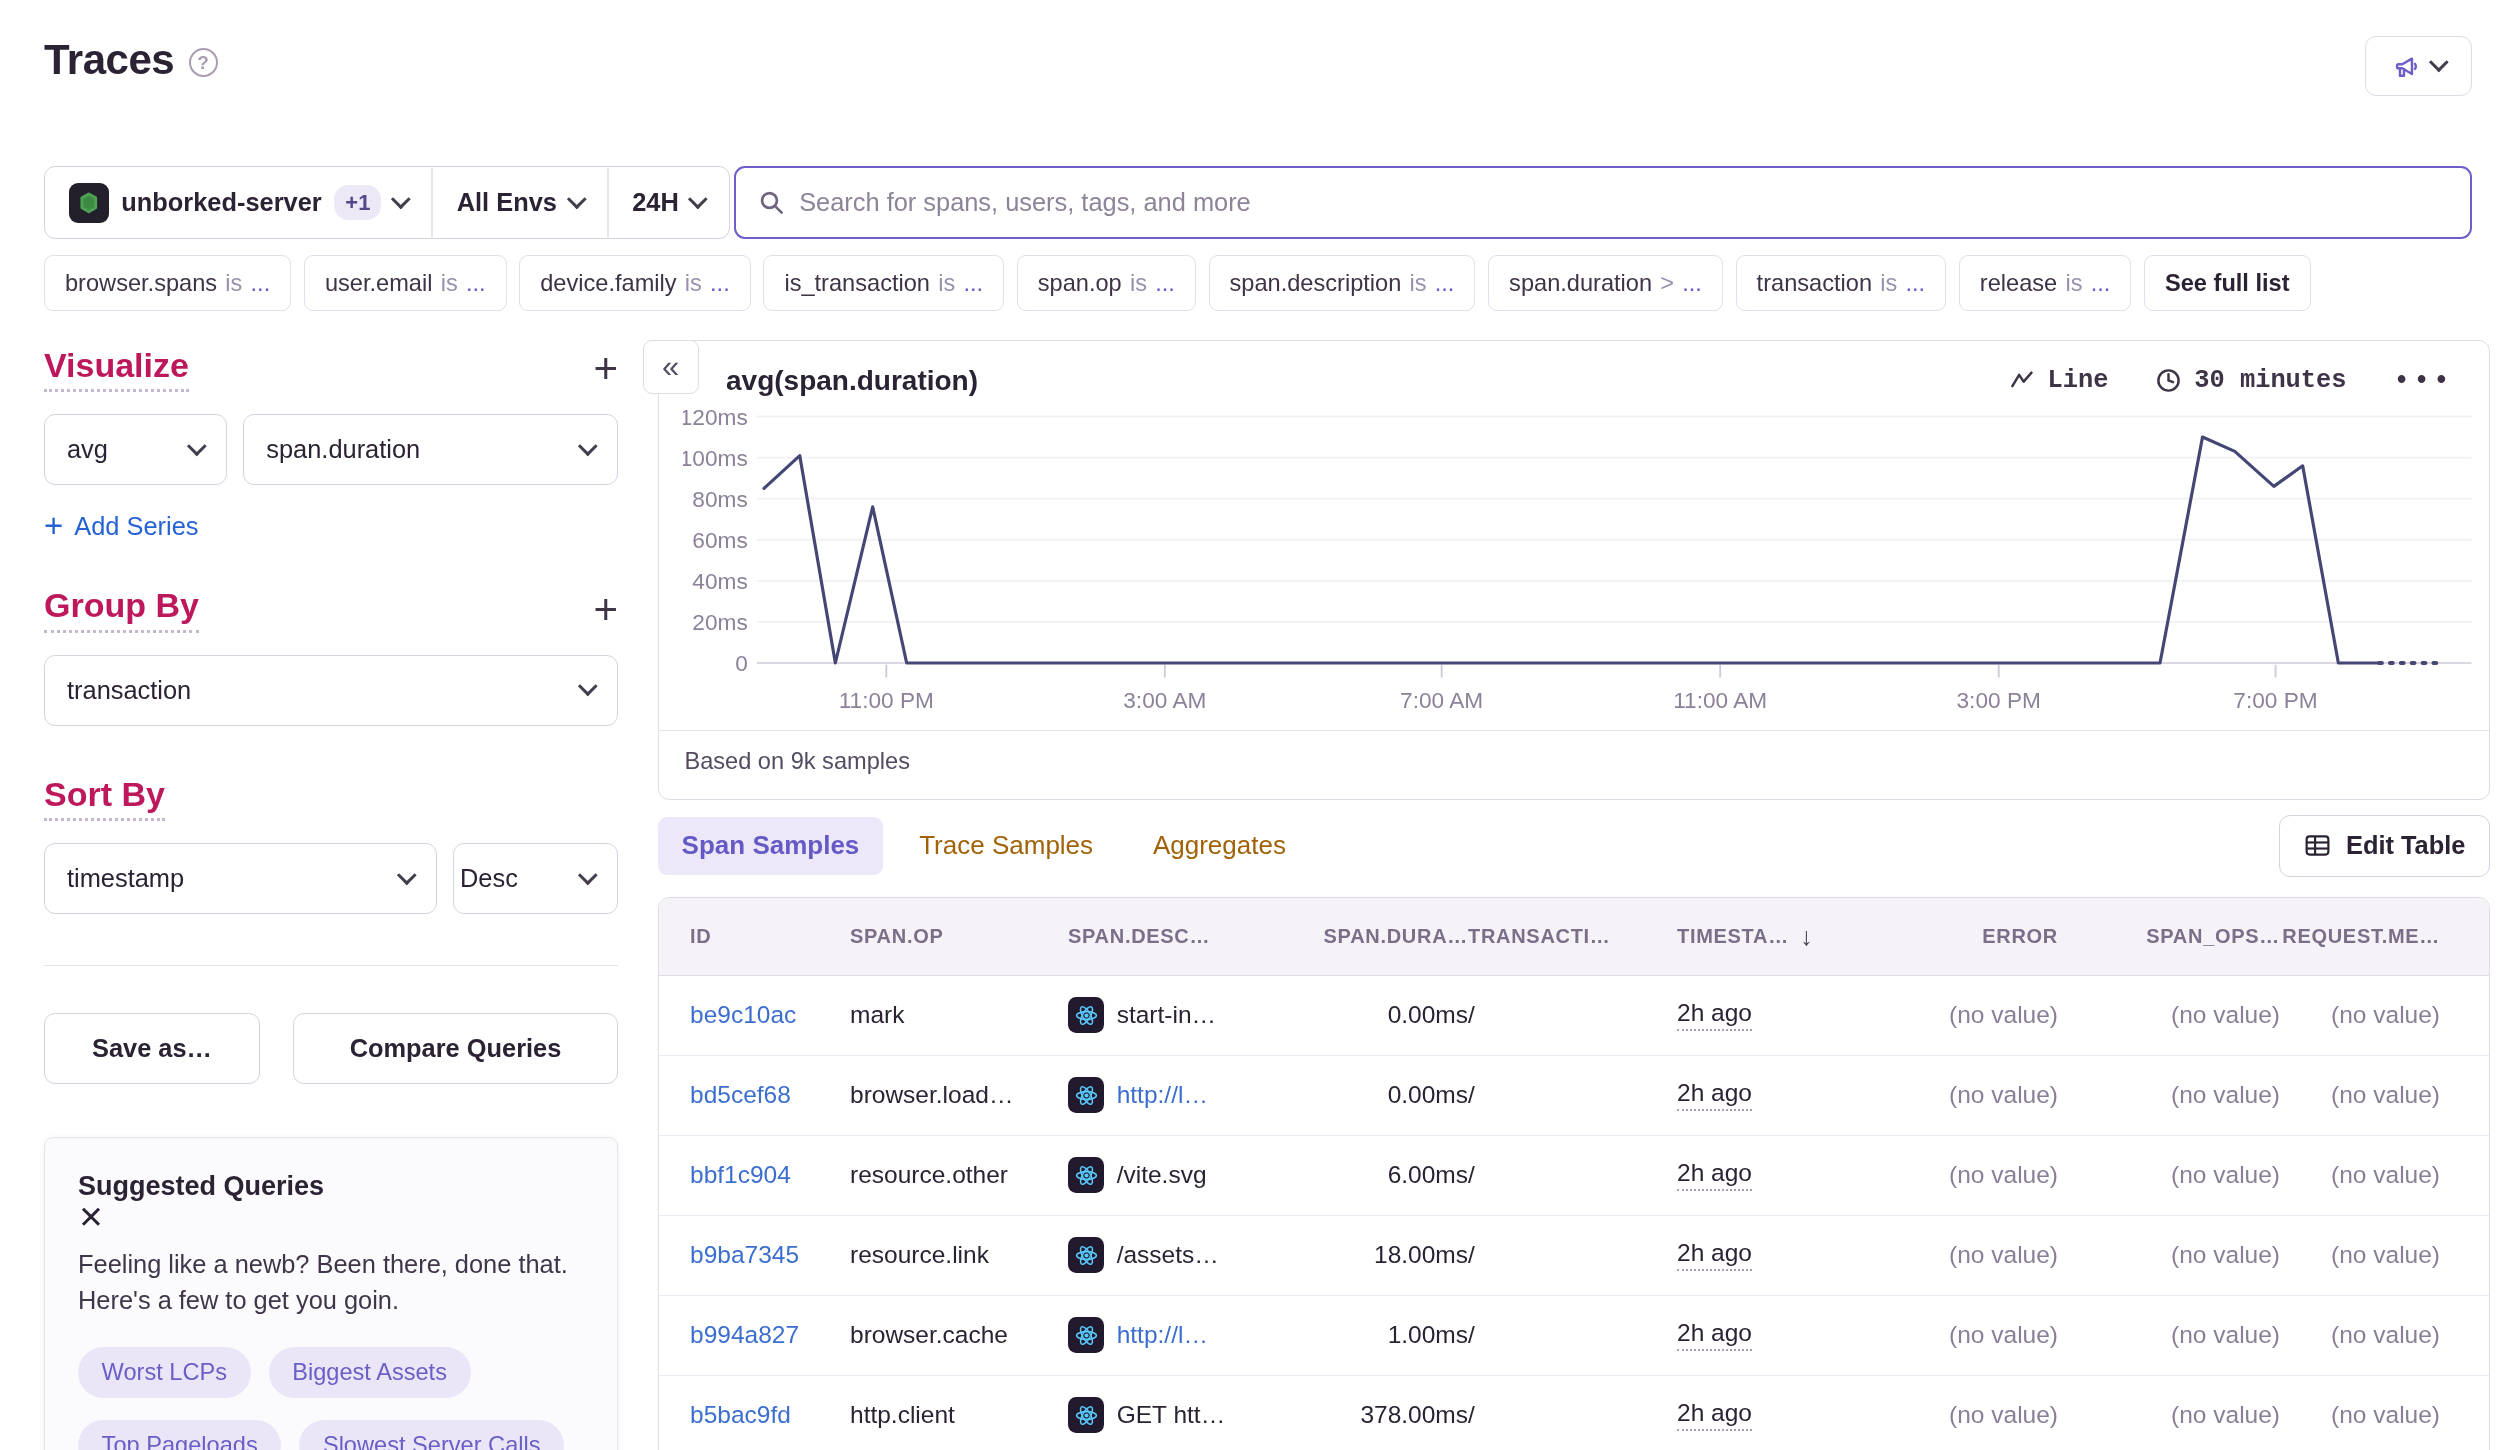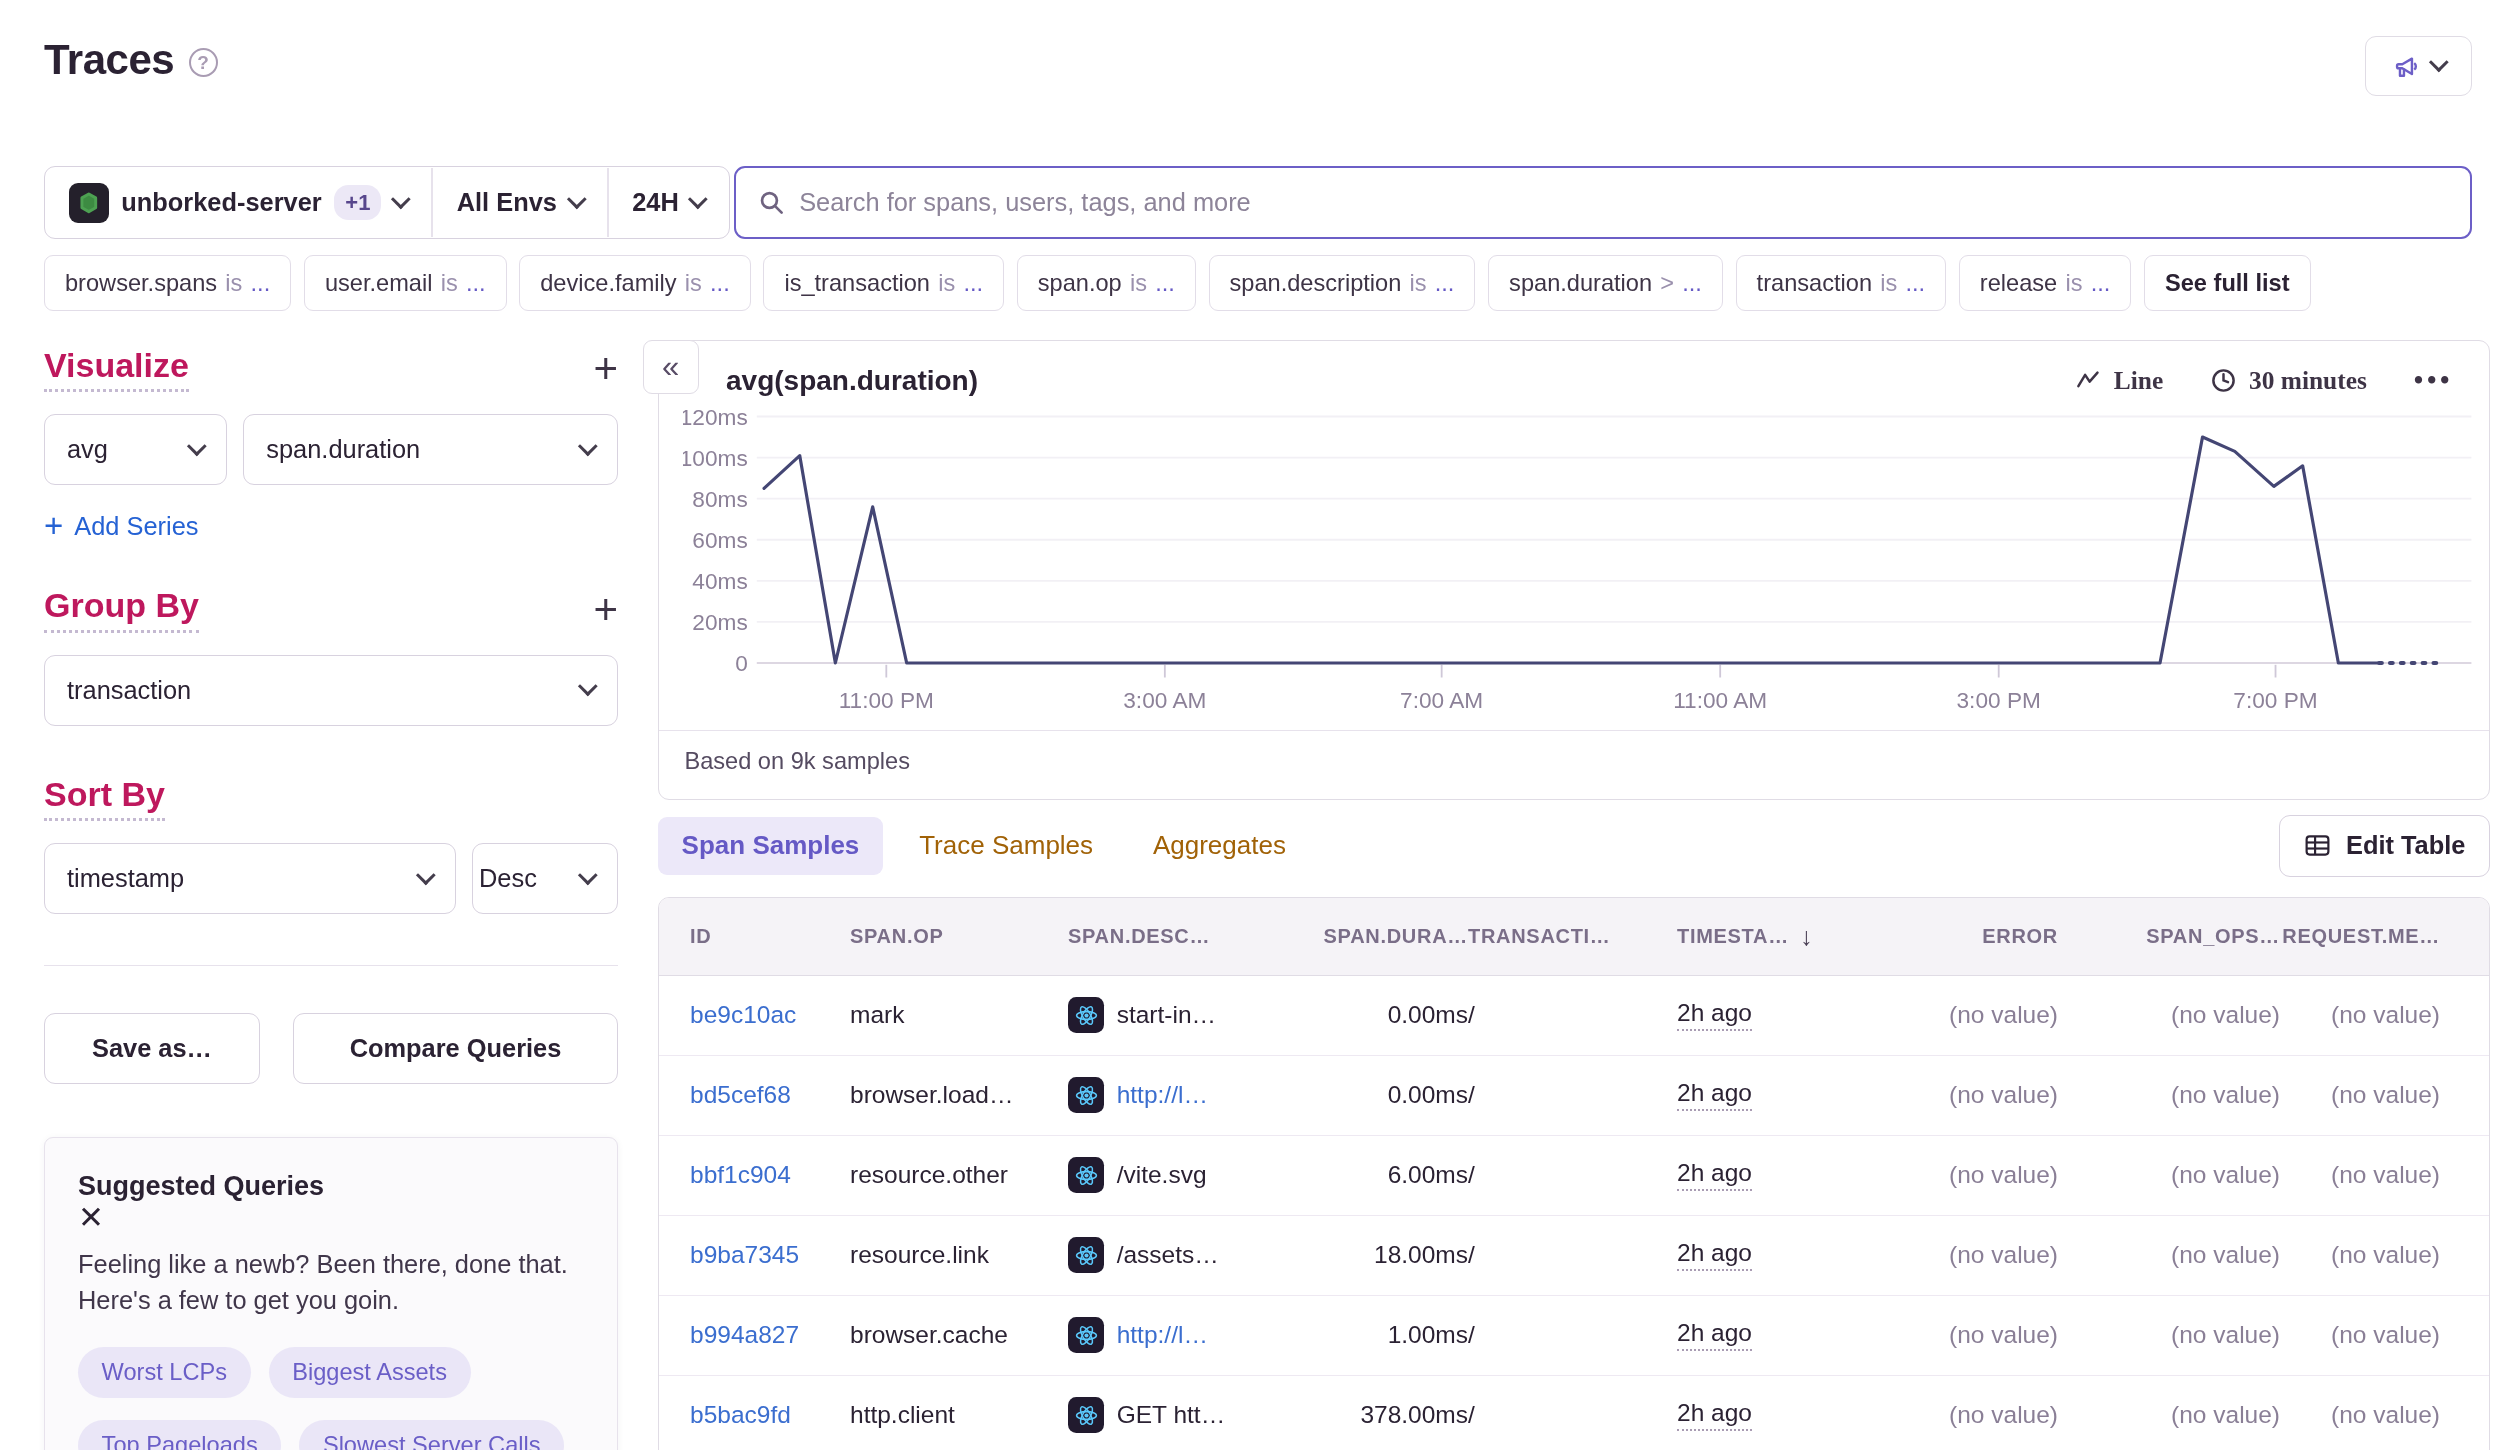--- a/index.html
+++ b/index.html
@@ -45,21 +45,21 @@
   .sec-head { display:flex; align-items:center; justify-content:space-between; }
   .sec-label { font-size:34px; font-weight:700; color:#be185d; border-bottom:3.6px dotted #c4b9d1; padding-bottom:4.5px; }
   .sec-plus { font-size:42px; font-weight:300; color:#3e3446; line-height:.8; background:none; border:none; cursor:pointer; font-family:inherit; }
   .sel-row { display:flex; gap:16.3px; margin-top:22px; }
   .select { display:flex; align-items:center; justify-content:space-between; gap:16px; height:71px; padding:0 22px;
     border:1.8px solid #d8d2df; border-radius:11px; background:#fff; font-family:inherit; font-size:25.4px; font-weight:500; color:#2b2233; cursor:pointer; }
   .sel-agg { width:183px; }
   .sel-field { flex:1; }
   .sel-full { width:100%; margin-top:22px; }
   .sel-sort { flex:1; }
-  .sel-desc { width:146px;padding-left:6px; }
+  .sel-desc { width:165px;padding-left:6px; }
   .add-series { display:flex; align-items:center; gap:11px; margin-top:27px; background:none; border:none;
     font-family:inherit; font-size:25.4px; color:#2562d4; cursor:pointer; }
   .add-series .plus { font-size:33px; font-weight:300; line-height:.8; }
   .mt-group { margin-top:45px; }
   .mt-sort { margin-top:49px; }
   .side-div { border-top:1.8px solid #e7e2ec; margin-top:51px; }
   .btn-row { display:flex; gap:33px; margin-top:47px; }
   .btn { height:71px; border:1.8px solid #d8d2df; border-radius:11px; background:#fff; font-family:inherit;
     font-size:25.4px; font-weight:700; color:#2b2233; cursor:pointer; }
   .btn-save { width:216px; }
@@ -74,21 +74,21 @@
   .sugg-chip { background:#eae6f7; color:#6a5ec7; border:none; border-radius:27px; height:51px; padding:0 23.6px;
     font-family:inherit; font-size:23.6px; cursor:pointer; }
   
   .chart-panel { position:relative; border:1.8px solid #e0dce5; border-radius:11px; height:460px; background:#fff; }
   .collapse-btn { position:absolute; left:-16.3px; top:-1.8px; width:56px; height:54px; background:#fff;
     border:1.8px solid #e0dce5; border-radius:9px; font-size:31px; color:#584c66; cursor:pointer;
     display:flex; align-items:center; justify-content:center; font-family:inherit; z-index:2; }
   .chart-head { display:flex; align-items:center; justify-content:space-between; padding:23.6px 36px 0 67px; }
   .chart-title { font-size:28px; font-weight:700; }
   .chart-controls { display:flex; align-items:center; gap:47px; }
-  .cc-item { display:flex; align-items:center; gap:11.8px; font-size:25.4px; font-weight:600; color:#3e3446; background:none; border:none; font-family:Liberation Serif, serif; cursor:pointer; }
+  .cc-item { display:flex; align-items:center; gap:11.8px; font-size:25.4px; font-weight:600; color:#3e3446; background:none; border:none; font-family:Liberation Mono, monospace; cursor:pointer; }
   .cc-dots { letter-spacing:3.6px; font-weight:700; font-size:27px; color:#3e3446; }
   #trace-chart { display:block; margin:5.4px 23.6px 0 23.6px; }
   .chart-foot { border-top:1.8px solid #e7e2ec; margin-top:9px; padding:16.3px 25.4px; font-size:23.6px; color:#554b61; }
   
   .table-toolbar { display:flex; align-items:center; justify-content:space-between; margin-top:14.5px; }
   .tabs { display:flex; align-items:center; gap:12.7px; }
   .tab { font-family:inherit; font-size:26px; color:#a16207; background:none; border:none; padding:13.6px 23.6px; cursor:pointer; }
   .tab.active { background:#ece8f9; color:#6559c5; font-weight:700; border-radius:9px; }
   .edit-table-btn { display:flex; align-items:center; gap:13.6px; height:62px; padding:0 23.6px; background:#fff;
     border:1.8px solid #d8d2df; border-radius:11px; font-family:inherit; font-size:25.4px; font-weight:700; color:#2b2233; cursor:pointer; }

